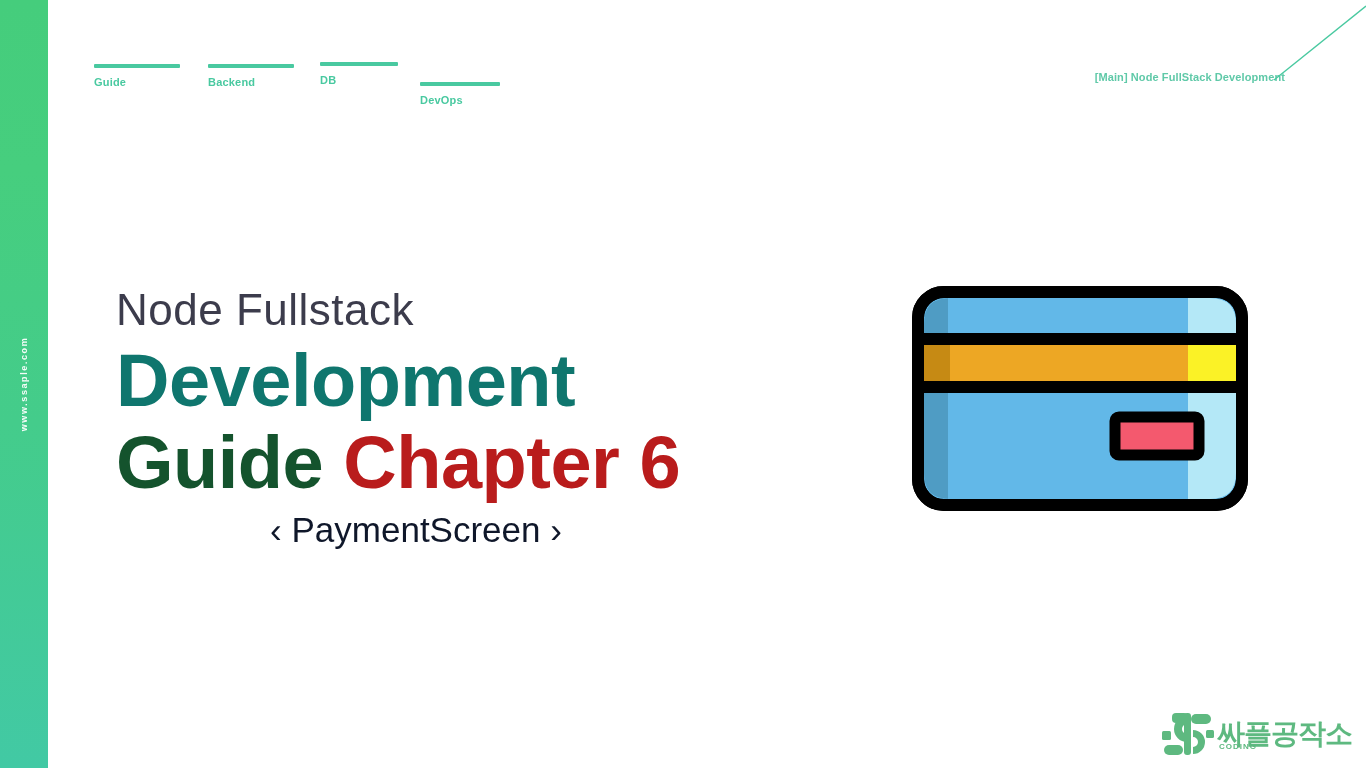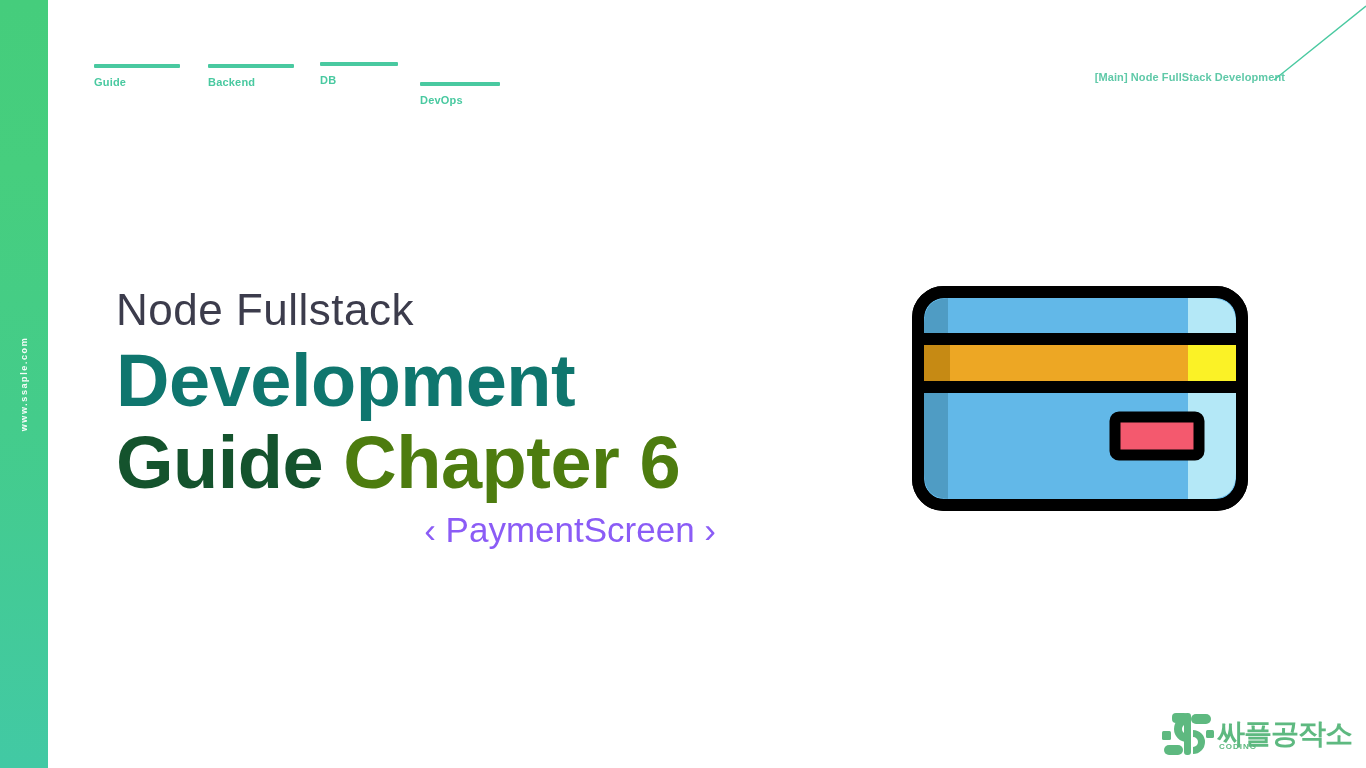--- a/index.html
+++ b/index.html
@@ -96,27 +96,27 @@
     white-space: nowrap;
   }
   .h-line3 {
     font-size: 74px;
     font-weight: 700;
     line-height: 82px;
     letter-spacing: -0.5px;
     white-space: nowrap;
   }
   .h-guide { color: #14532d; }
-  .h-chapter { color: #4d7c0f; }
+  .h-chapter { color: #b91c1c; }
   .h-sub {
     margin-top: 6px;
     font-size: 35px;
     font-weight: 400;
-    color: #8b5cf6;
-    text-align: right;
+    color: #0f172a;
+    text-align: center;
     width: 600px;
     margin-left: 0px;
     white-space: nowrap;
   }
   .h-sub .chev { font-weight: 300; }
 
   
   .card-art {
     position: absolute;
     left: 912px; top: 286px;

